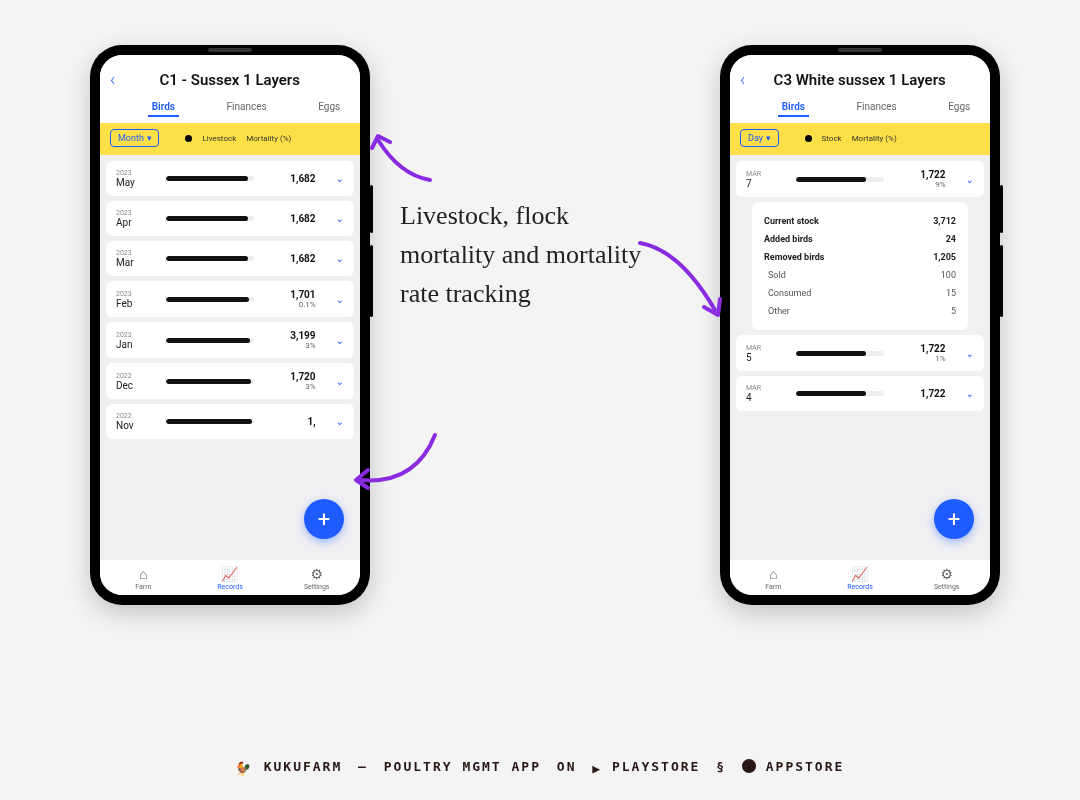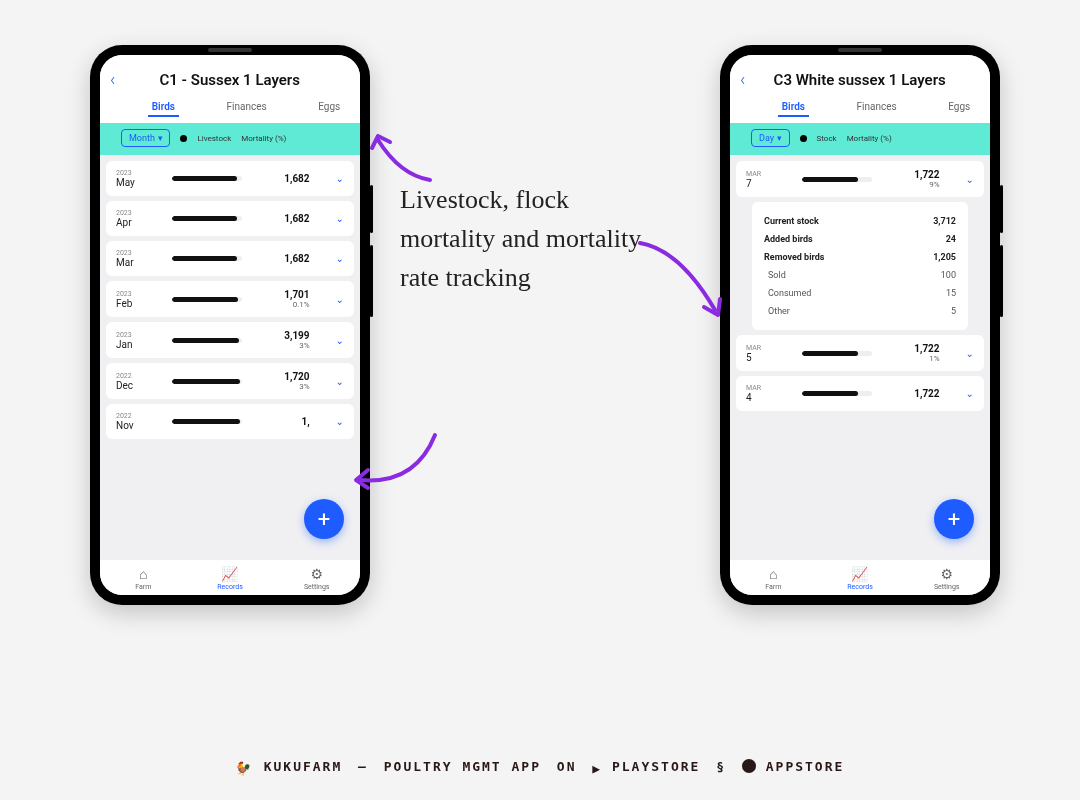--- a/index.html
+++ b/index.html
@@ -15,27 +15,27 @@
 .vol { right: -3px; top: 200px; width: 3px; height: 72px; }
 
 .topbar { background: #fff; padding: 14px 10px 6px; }
 .header-row { display: flex; align-items: center; gap: 6px; margin-bottom: 8px; }
 .back-chev { color: #1e5cff; font-size: 18px; font-weight: 300; cursor: pointer; }
 .title { font-size: 15px; font-weight: 600; color: #111; flex: 1; text-align: center; padding-right: 12px; }
 .tabs { display: flex; justify-content: space-around; }
 .tab { font-size: 10px; color: #666; padding: 3px 4px; cursor: pointer; margin-left: 32px; }
 .tab.active { color: #1e5cff; font-weight: 600; border-bottom: 2px solid #1e5cff; }
 
-.filter-row { background: #5eead4; padding: 6px 21px 8px; display: flex; align-items: center; gap: 10px; border-bottom: 1px solid #eee; }
+.filter-row { background: #fde047; padding: 6px 10px 8px; display: flex; align-items: center; gap: 26px; border-bottom: 1px solid #eee; }
 .period-btn { border: 1px solid #1e5cff; color: #1e5cff; font-size: 9px; padding: 3px 7px; border-radius: 4px; display: flex; align-items: center; gap: 3px; cursor: pointer; }
 .legend { display: flex; gap: 10px; align-items: center; font-size: 8px; color: #333; }
 .dot { width: 7px; height: 7px; background: #000; border-radius: 50%; display: inline-block; }
 
 .scroll { flex: 1; overflow: hidden; }
-.row-card { background: #fff; margin: 5px 6px; border-radius: 6px; padding: 8px 10px; display: flex; align-items: center; gap: 26px; }
+.row-card { background: #fff; margin: 5px 6px; border-radius: 6px; padding: 8px 10px; display: flex; align-items: center; gap: 20px; }
 .date-col { width: 30px; flex-shrink: 0; }
 .date-year { font-size: 7px; color: #888; }
 .date-main { font-size: 10px; font-weight: 400; color: #222; }
 .bar-col { flex: 1; height: 5px; background: #eee; border-radius: 3px; position: relative; overflow: hidden; }
 .bar-fill { height: 100%; background: #111; border-radius: 3px; }
 .val-col { text-align: right; min-width: 42px; }
 .val-main { font-size: 10px; font-weight: 700; color: #111; }
 .val-sub { font-size: 8px; color: #666; }
 .expand { color: #1e5cff; font-size: 10px; cursor: pointer; }
 
@@ -44,21 +44,21 @@
 .detail-row.bold { font-weight: 700; }
 .detail-row.sub { color: #555; padding-left: 4px; }
 
 .fab { position: absolute; right: 16px; bottom: 56px; width: 40px; height: 40px; background: #1e5cff; border-radius: 50%; display: flex; align-items: center; justify-content: center; color: #fff; font-size: 22px; box-shadow: 0 3px 8px rgba(30,92,255,0.4); cursor: pointer; }
 
 .bottom-nav { background: #fff; display: flex; border-top: 1px solid #eee; padding: 6px 0 4px; }
 .nav-item { flex: 1; text-align: center; font-size: 7px; color: #666; cursor: pointer; }
 .nav-item.active { color: #1e5cff; }
 .nav-icon { font-size: 14px; display: block; margin-bottom: 1px; }
 
-.annotation { position: absolute; left: 400px; top: 180px; width: 270px; font-family: "Comic Sans MS", "Segoe Script", cursive; font-size: 26px; line-height: 1.5; color: #222; font-weight: 500; }
+.annotation { position: absolute; left: 400px; top: 196px; width: 270px; font-family: "Comic Sans MS", "Segoe Script", cursive; font-size: 26px; line-height: 1.5; color: #222; font-weight: 500; }
 
 .arrow { position: absolute; }
 .arrow svg { overflow: visible; }
 
 .footer { position: absolute; bottom: 24px; left: 0; width: 100%; text-align: center; font-size: 13px; letter-spacing: 2px; color: #2a1818; font-family: monospace; font-weight: 600; }
 .footer .sep { margin: 0 6px; }
 .footer-icon { display: inline-block; vertical-align: -2px; }
 </style>
 </head>
 <body>

